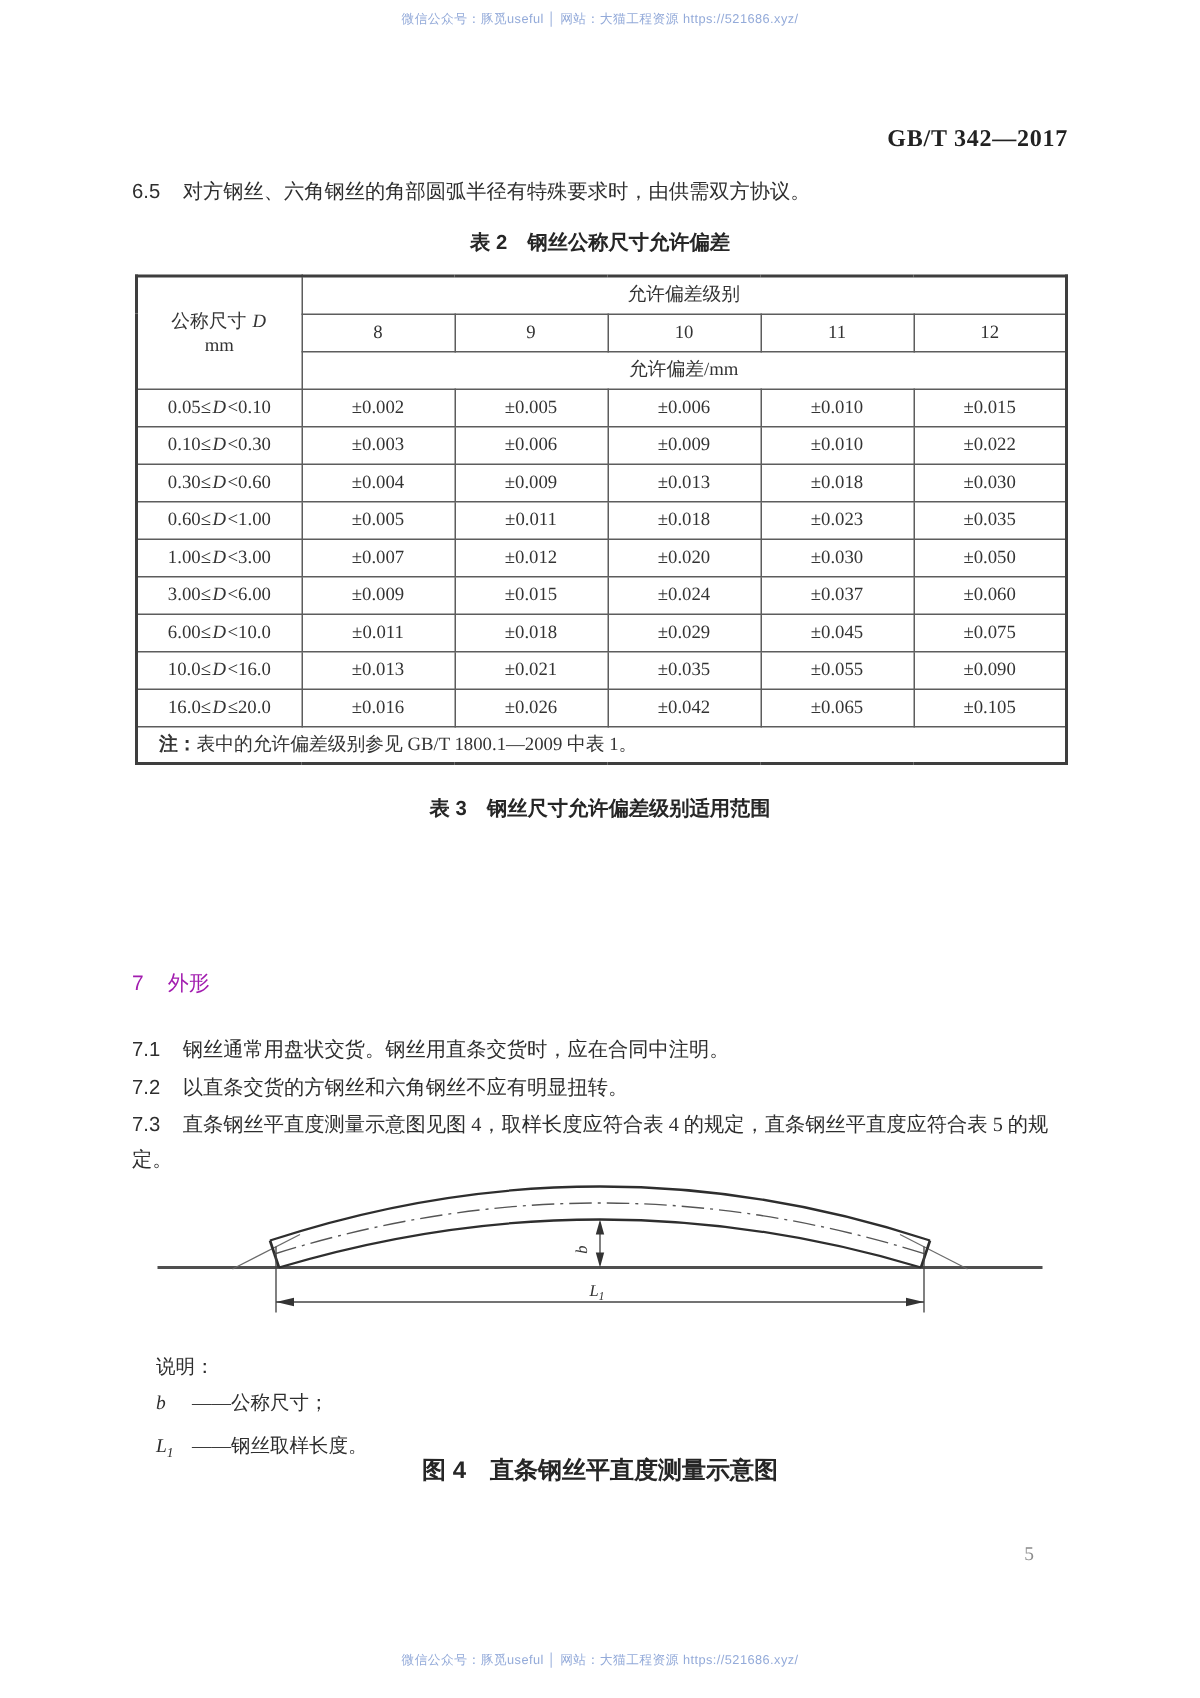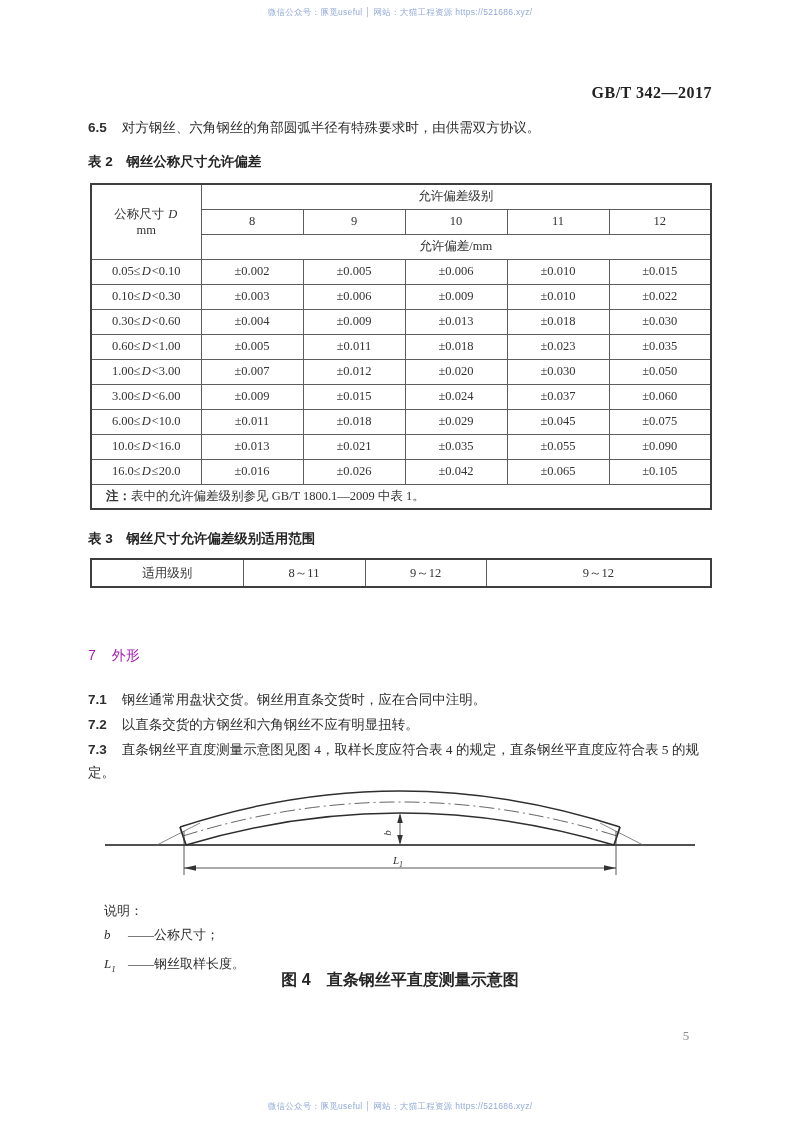--- a/index.html
+++ b/index.html
@@ -15,25 +15,25 @@
     font-size:8.5px; color:#93aad9; letter-spacing:.3px;
   }
   .wm-top { top:7px; }
   .wm-bottom { top:1101px; }
   .docnum {
     position:absolute; top:84px; right:88px;
     font-family:"Liberation Serif","DejaVu Serif",serif;
     font-weight:bold; font-size:16px; color:#222; letter-spacing:.5px;
   }
   .clause { position:absolute; left:88px; width:628px; font-size:13.5px; line-height:23px; color:#2e2e2e; }
-  .clause .num { font-family:"Liberation Sans","DejaVu Sans",sans-serif; font-weight:bold; padding-right:15px; }
+  .clause .num { font-family:"Liberation Sans","DejaVu Sans",sans-serif; font-weight:normal; padding-right:15px; }
   .sec-head { position:absolute; left:88px; font-family:"Liberation Sans","DejaVu Sans",sans-serif; font-weight:normal; font-size:14px; color:#a21caf;text-align:right; }
   .sec-head .num { padding-right:16px; }
   .tbl-title {
-    position:absolute; left:88px; width:624px; 
+    position:absolute; left:88px; width:624px; text-align:center;
     font-family:"Liberation Sans","DejaVu Sans",sans-serif;
     font-weight:bold; font-size:13.5px; color:#262626;
   }
   table {
     position:absolute; left:90px; width:620px;
     border-collapse:collapse; table-layout:fixed;
     font-size:12.5px; color:#333; text-align:center;
   }
   td { border:1px solid #5d5d5d; height:25px; padding:0 3px; }
   table.t2 { top:183px; border:2px solid #3e3e3e; }
@@ -176,26 +176,20 @@
 <div class="tbl-title" style="top:530px;">表 3　钢丝尺寸允许偏差级别适用范围</div>
 
 <table class="t3">
   <colgroup>
       <col style="width:152px">
       <col style="width:122px">
       <col style="width:121px">
       <col style="width:225px">
     </colgroup>
   <tbody>
-  <tr>
-    <td>适用级别</td>
-    <td>8～11</td>
-    <td>9～12</td>
-    <td>9～12</td>
-  </tr>
 </tbody>
   </table>
 
 <div class="sec-head" style="top:647px;">
   <span class="num">7</span><span>外形</span>
 </div>
 
 <div class="clause" style="top:688px;">
   <span class="num">7.1</span><span>钢丝通常用盘状交货。钢丝用直条交货时，应在合同中注明。</span>
 </div>

